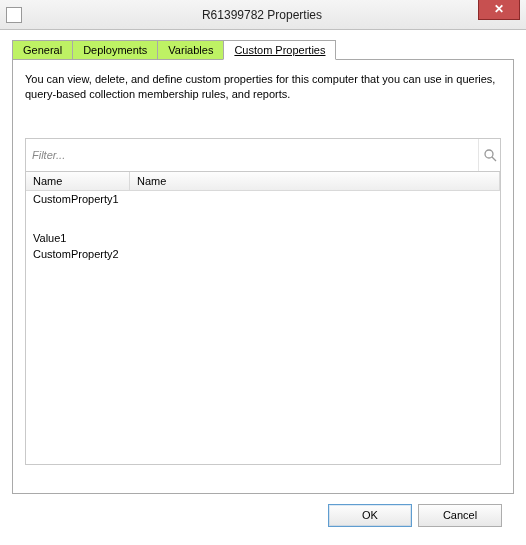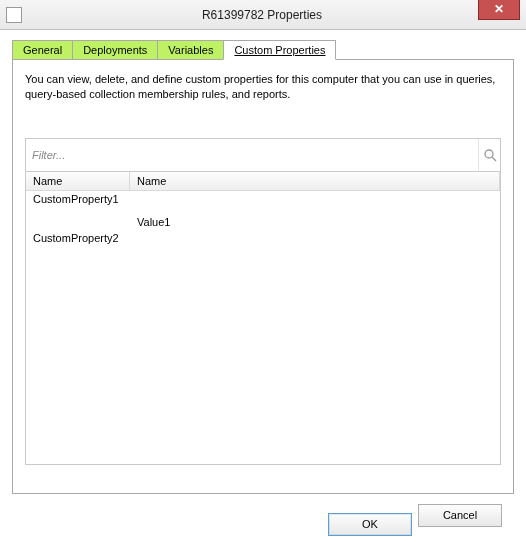--- a/index.html
+++ b/index.html
@@ -176,20 +176,21 @@
     border-right: 1px solid #d9d9d9;
     font-size: 11px;
   }
   .gh-name  { width: 104px; }
   .gh-value { flex: 1; }
   .grid-body {
     font-size: 11px;
   }
   .grow {
     display: flex;
+    flex-direction: column;
   }
   .gc-name {
     width: 104px;
     padding: 2px 7px;
   }
   .gc-value {
     flex: 1;
     padding: 2px 7px;
     margin-top: 23px;
   }
@@ -205,21 +206,21 @@
   .btn {
     width: 84px;
     height: 23px;
     border: 1px solid #adadad;
     background: linear-gradient(to bottom,#fdfdfd,#e8e8e8);
     font-size: 11px;
     text-align: center;
     line-height: 21px;
     cursor: pointer;
   }
-  .btn.default { border-color: #5f9dd0; box-shadow: inset 0 0 0 1px rgba(95,157,208,0.2); margin-top: 9px; }
+  .btn.default { border-color: #5f9dd0; box-shadow: inset 0 0 0 1px rgba(95,157,208,0.2); }
   .btn.disabled { color: #a0a0a0; cursor: default; }
   .x-icon svg { width:12px;height:12px;display:block; }
   .mag svg { width:14px;height:14px;display:block; }
 </style>
 </head>
 <body>
 
 <div class="titlebar">
   <span class="title-icon"></span>
   <span class="title-text">R61399782 Properties</span>

